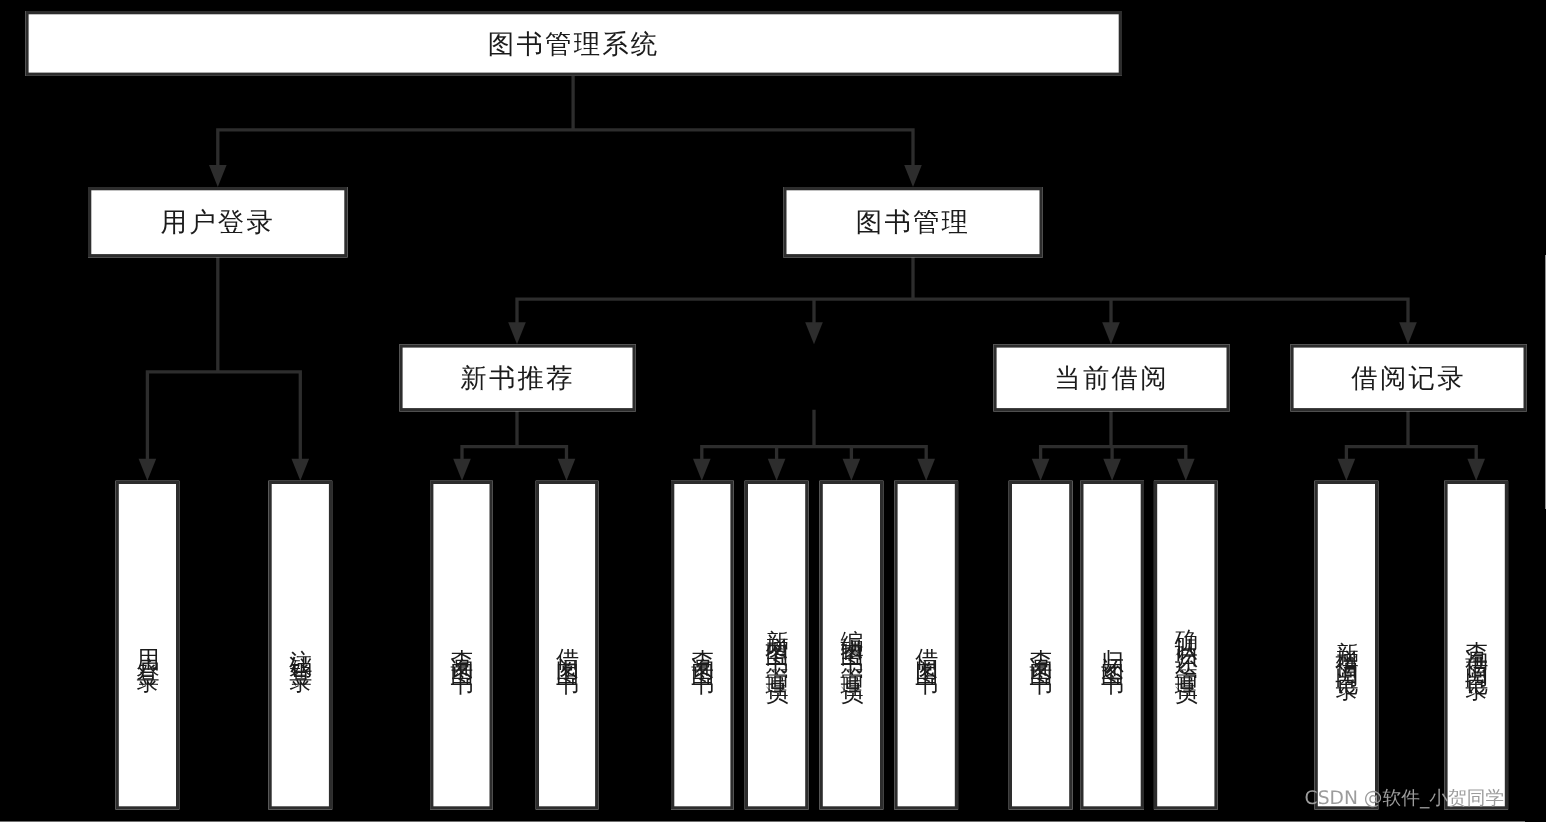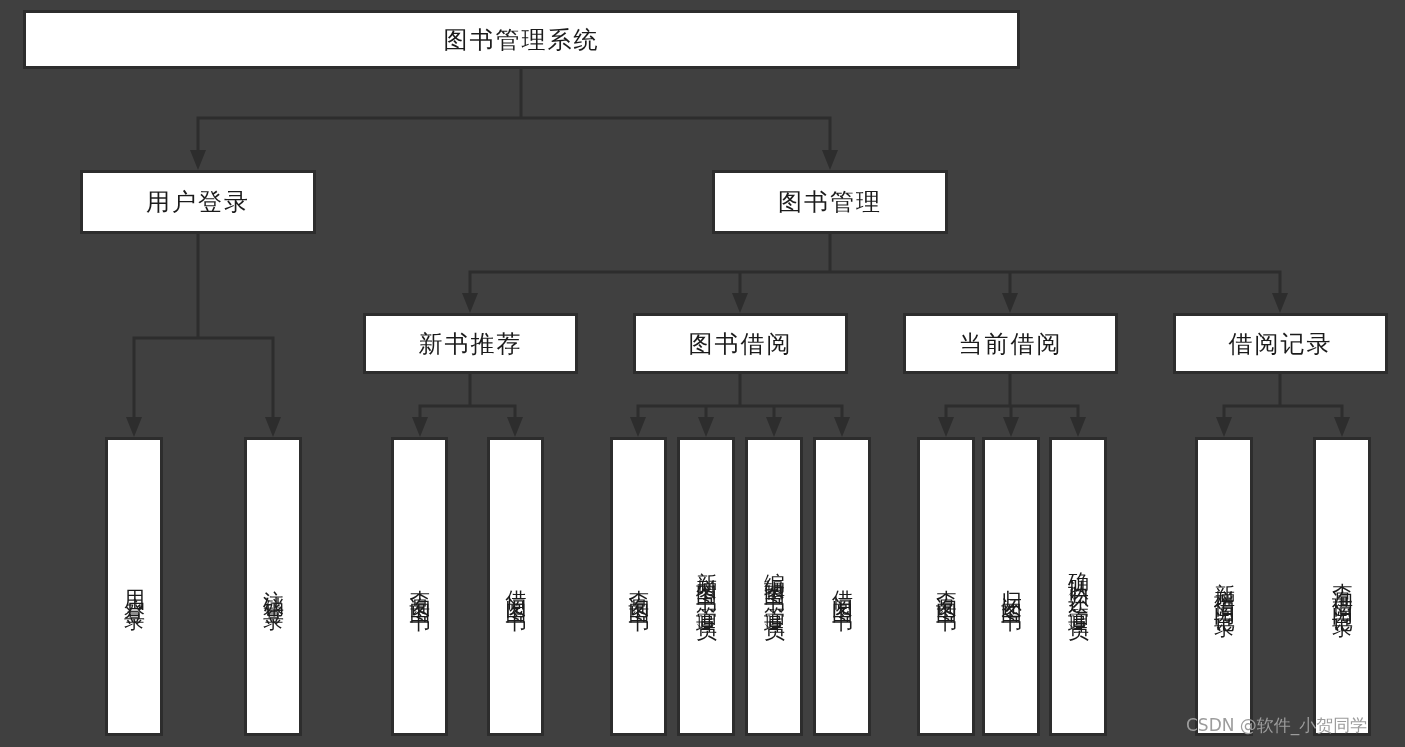--- a/index.html
+++ b/index.html
@@ -1,20 +1,20 @@
 <!DOCTYPE html>
 <html><head>
 <meta charset="utf-8">
 <style>
   html, body { margin: 0; padding: 0; background: #ffffff; }
   .canvas {
     position: relative;
     width: 1405px;
     height: 747px;
-    background: #404040;
+    background: #000000;
     font-family: "DejaVu Sans", "Liberation Sans", sans-serif;
     overflow: hidden;
   }
   .wires {
     position: absolute;
     left: 0; top: 0;
     width: 1405px; height: 747px;
   }
   .node {
     position: absolute;
@@ -125,23 +125,20 @@
   <div class="node h-node n-login">
     <span>用户登录</span>
   </div>
   <div class="node h-node n-mgmt">
     <span>图书管理</span>
   </div>
 
   <div class="node h-node n-l3 n-rec">
     <span>新书推荐</span>
   </div>
-  <div class="node h-node n-l3 n-borrow">
-    <span>图书借阅</span>
-  </div>
   <div class="node h-node n-l3 n-hist">
     <span>借阅记录</span>
   </div>
   <div class="node h-node n-l3 n-cur">
     <span>当前借阅</span>
   </div>
 
   <div class="node v-node leaf lf-1">
     <span>用户登录</span>
   </div>

